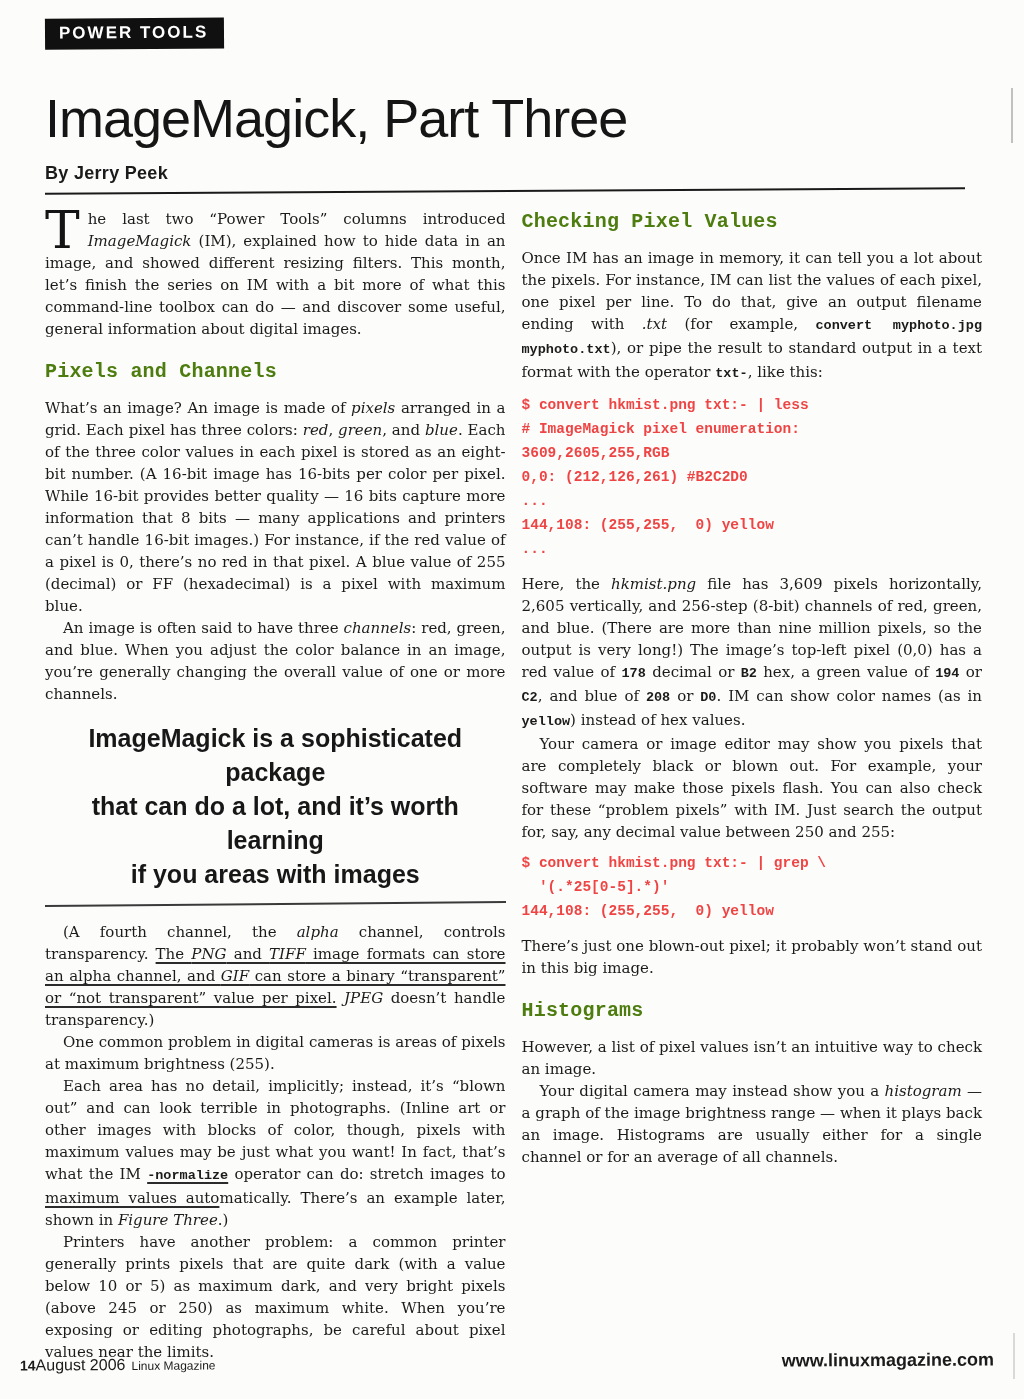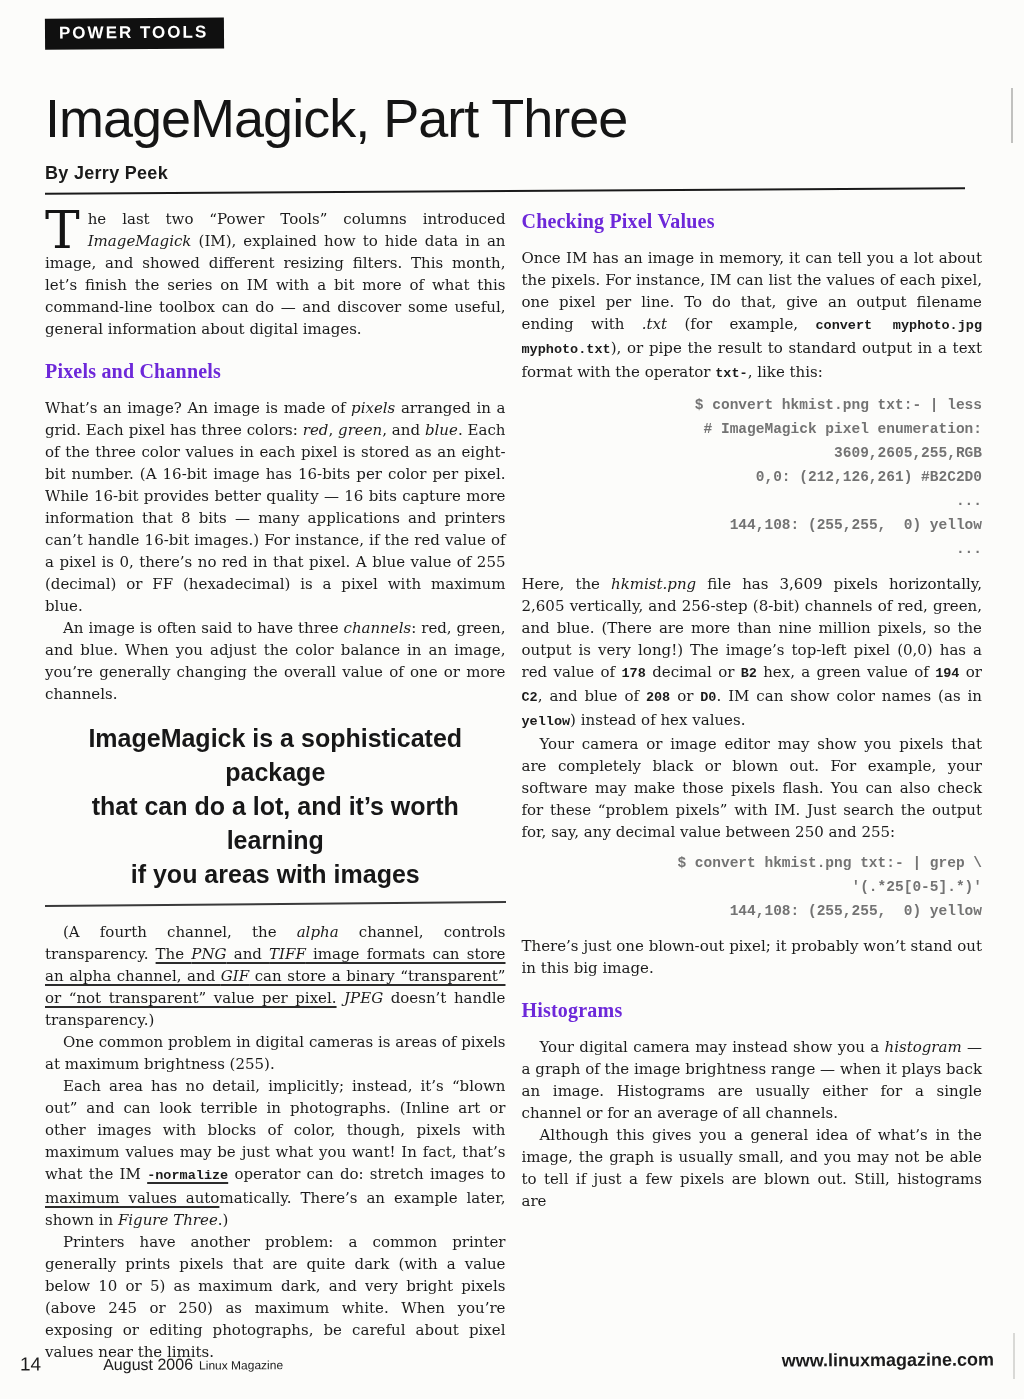--- a/index.html
+++ b/index.html
@@ -45,23 +45,23 @@
     padding:16px 42px 0 45px;
   }
   .col{flex:1;min-width:0;}
   .col p{
     margin:0;
     font-size:15px;line-height:22px;
     text-align:justify;
   }
   .indent{text-indent:18px;}
   h2{
-    font-family:Liberation Serif, serif;
+    font-family:Liberation Mono, monospace;
     font-weight:bold;font-size:20px;letter-spacing:.2px;
-    margin:20px 0 14px 0;color:#6d28d9;
+    margin:20px 0 14px 0;color:#4d7c0f;
   }
   .col h2:first-child{margin-top:2px;}
   
   .dropcap{
     float:left;
     font-size:52px;line-height:40px;
     padding:2px 8px 0 0;
     font-family:"DejaVu Serif", serif;
     color:#141414;
   }
@@ -89,33 +89,32 @@
   .pullquote-rule{
     margin:12px 0 16px 0;
     border:none;border-top:2px solid #3a3a3a;
     transform:rotate(-0.5deg);
   }
   
   .code{
     margin:8px 0 12px 0;
     font-family:"Liberation Mono", monospace;
     font-weight:bold;font-size:14.5px;line-height:24px;
-    color:#737373;
-    text-align:right;
+    color:#ef4444;
   }
   .code .bound-line{white-space:pre;}
   
   .footer{
     position:absolute;left:20px;right:30px;bottom:26px;
     display:flex;align-items:baseline;
     font-family:"Liberation Sans", sans-serif;
     transform:rotate(-0.3deg);
   }
-  .page-number{font-weight:normal;font-size:19px;}
-  .footer-issue{margin-left:62px;font-size:16px;font-weight:normal;}
+  .page-number{font-weight:bold;font-size:14px;}
+  .footer-issue{font-size:16px;font-weight:normal;}
   .footer-magazine{margin-left:6px;font-size:12px;font-weight:normal;}
   .footer-spacer{flex:1;}
   .footer-website{font-weight:bold;font-size:18px;}
   
   .scan-edge{
     position:absolute;right:11px;top:88px;width:2px;height:55px;
     background:#9a9a98;opacity:.6;
   }
   .scan-edge-bottom{
     position:absolute;right:9px;bottom:20px;width:2px;height:46px;
@@ -183,24 +182,24 @@
       <div class="code">
           <div class="bound-line">$ convert hkmist.png txt:- | grep \</div>
           <div class="bound-line">  '(.*25[0-5].*)'</div>
           <div class="bound-line">144,108: (255,255,  0) yellow</div>
         </div>
 
       <p>There’s just one blown-out pixel; it probably won’t stand out in this big image.</p>
 
       <h2>Histograms</h2>
 
+      <p>However, a list of pixel values isn’t an intuitive way to check an image.</p>
 
       <p class="indent"><span>Your digital camera may instead show you a </span><span class="run-i">histogram</span><span> — a graph of the image brightness range — when it plays back an image. Histograms are usually either for a single channel or for an average of all channels.</span></p>
 
-      <p class="indent">Although this gives you a general idea of what’s in the image, the graph is usually small, and you may not be able to tell if just a few pixels are blown out. Still, histograms are</p>
     </div>
   </div>
 
   
   <div class="footer">
     <span class="page-number">14</span>
     <span class="footer-issue">August 2006</span>
     <span class="footer-magazine">Linux Magazine</span>
     <span class="footer-spacer"></span>
     <span class="footer-website">www.linuxmagazine.com</span>

